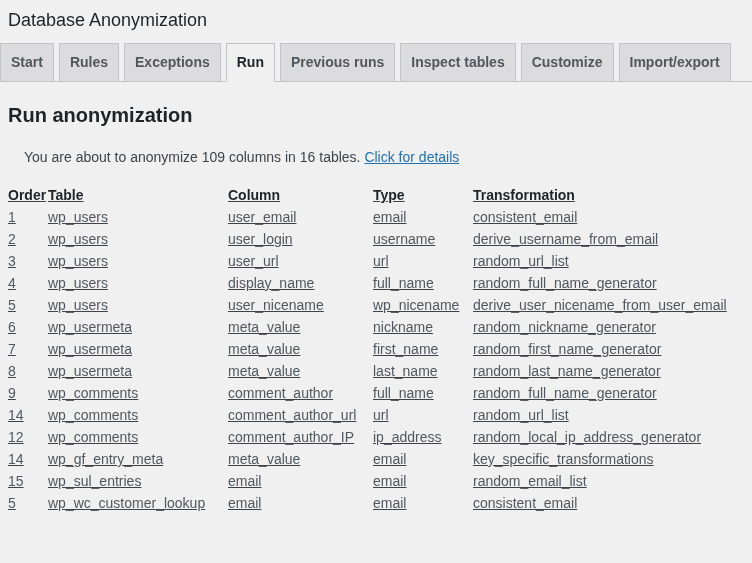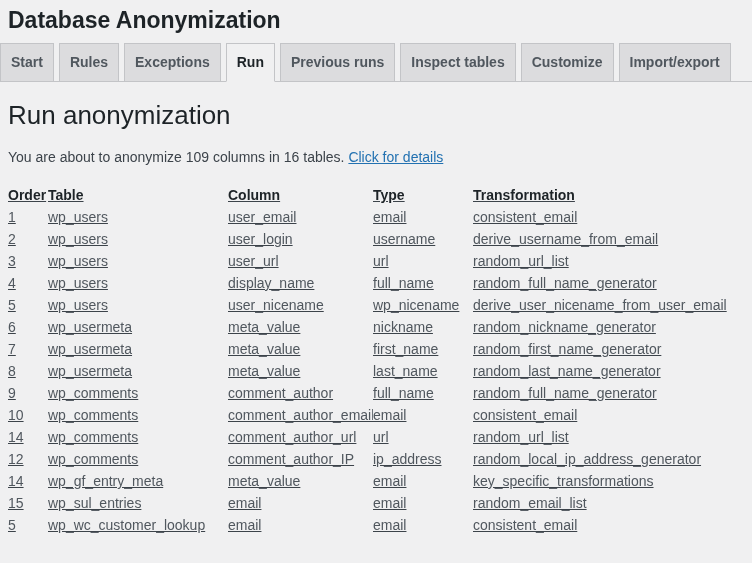--- a/index.html
+++ b/index.html
@@ -8,22 +8,22 @@
     height: 563px;
     box-sizing: border-box;
     overflow: hidden;
     background: var(--page-background, #f0f0f1);
     font-family: "Liberation Sans", "DejaVu Sans", sans-serif;
     color: var(--body-text, #3c434a);
   }
   .page-title {
     margin: 0;
     padding: 6px 8px 0 8px;
-    font-size: 23px;
-    font-weight: 700;
+    font-size: 18px;
+    font-weight: 400;
     line-height: 29px;
     color: var(--heading-text, #1d2327);
   }
   .nav-tab-wrapper {
     margin-top: 8px;
     border-bottom: 1px solid var(--tab-border, #c3c4c7);
     white-space: nowrap;
   }
   .nav-tab {
     display: inline-block;
@@ -40,27 +40,27 @@
     cursor: pointer;
   }
   .nav-tab-active {
     background: var(--page-background, #f0f0f1);
     border-bottom-color: var(--page-background, #f0f0f1);
     color: var(--heading-text, #1d2327);
   }
   .content { padding: 0 8px; }
   .section-heading {
     margin: 20px 0 0 0;
-    font-size: 26px;
-    font-weight: 400;
+    font-size: 20px;
+    font-weight: 700;
     line-height: 26px;
     color: var(--heading-text, #1d2327);
   }
   .intro {
-    margin: 20px 0 0 0;
+    margin: 20px 0 0 16px;
     font-size: 14px;
     line-height: 18px;
     color: var(--body-text, #3c434a);
   }
   .details-link {
     color: var(--link, #2271b1);
     text-decoration: underline;
     cursor: pointer;
   }
   table.anon-table {
@@ -181,27 +181,20 @@
             <td>random_last_name_generator</td>
           </tr>
           <tr>
             <td>9</td>
             <td>wp_comments</td>
             <td>comment_author</td>
             <td>full_name</td>
             <td>random_full_name_generator</td>
           </tr>
           <tr>
-            <td>10</td>
-            <td>wp_comments</td>
-            <td>comment_author_email</td>
-            <td>email</td>
-            <td>consistent_email</td>
-          </tr>
-          <tr>
             <td>14</td>
             <td>wp_comments</td>
             <td>comment_author_url</td>
             <td>url</td>
             <td>random_url_list</td>
           </tr>
           <tr>
             <td>12</td>
             <td>wp_comments</td>
             <td>comment_author_IP</td>

